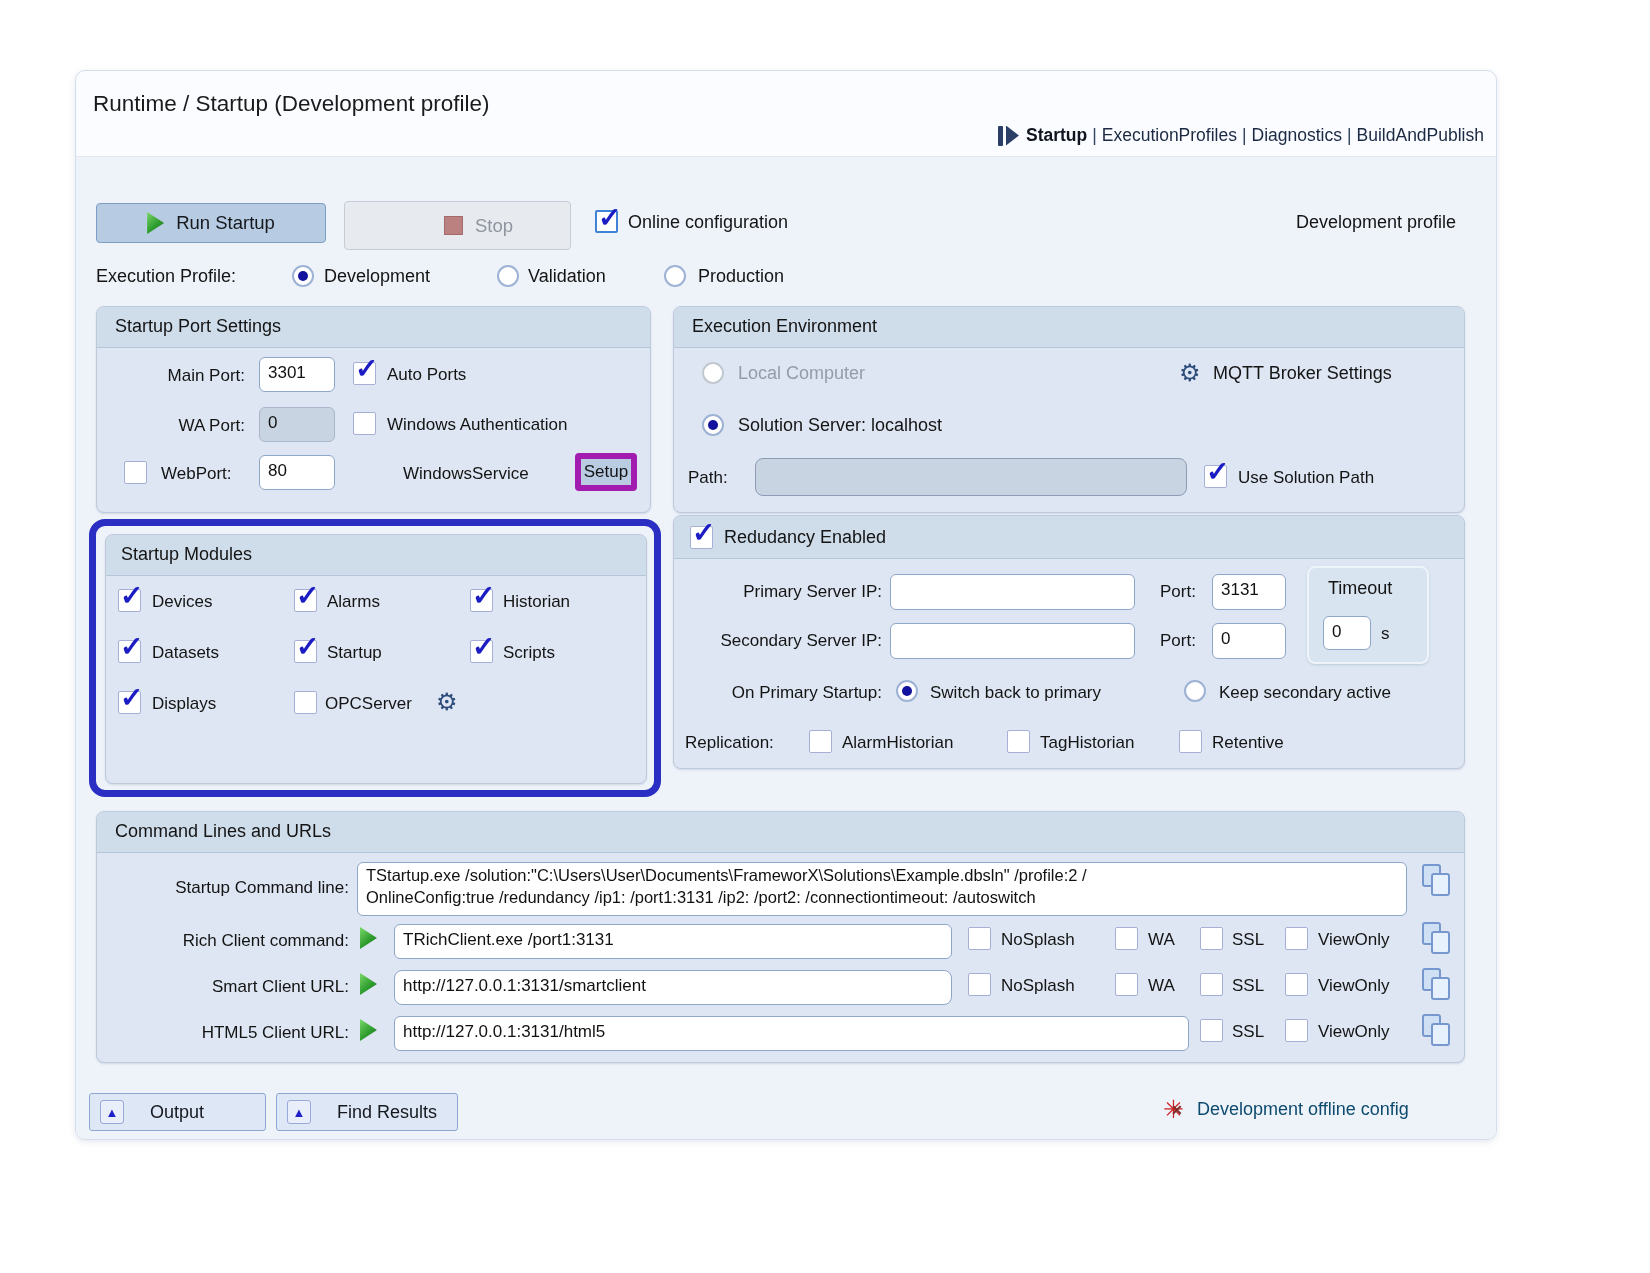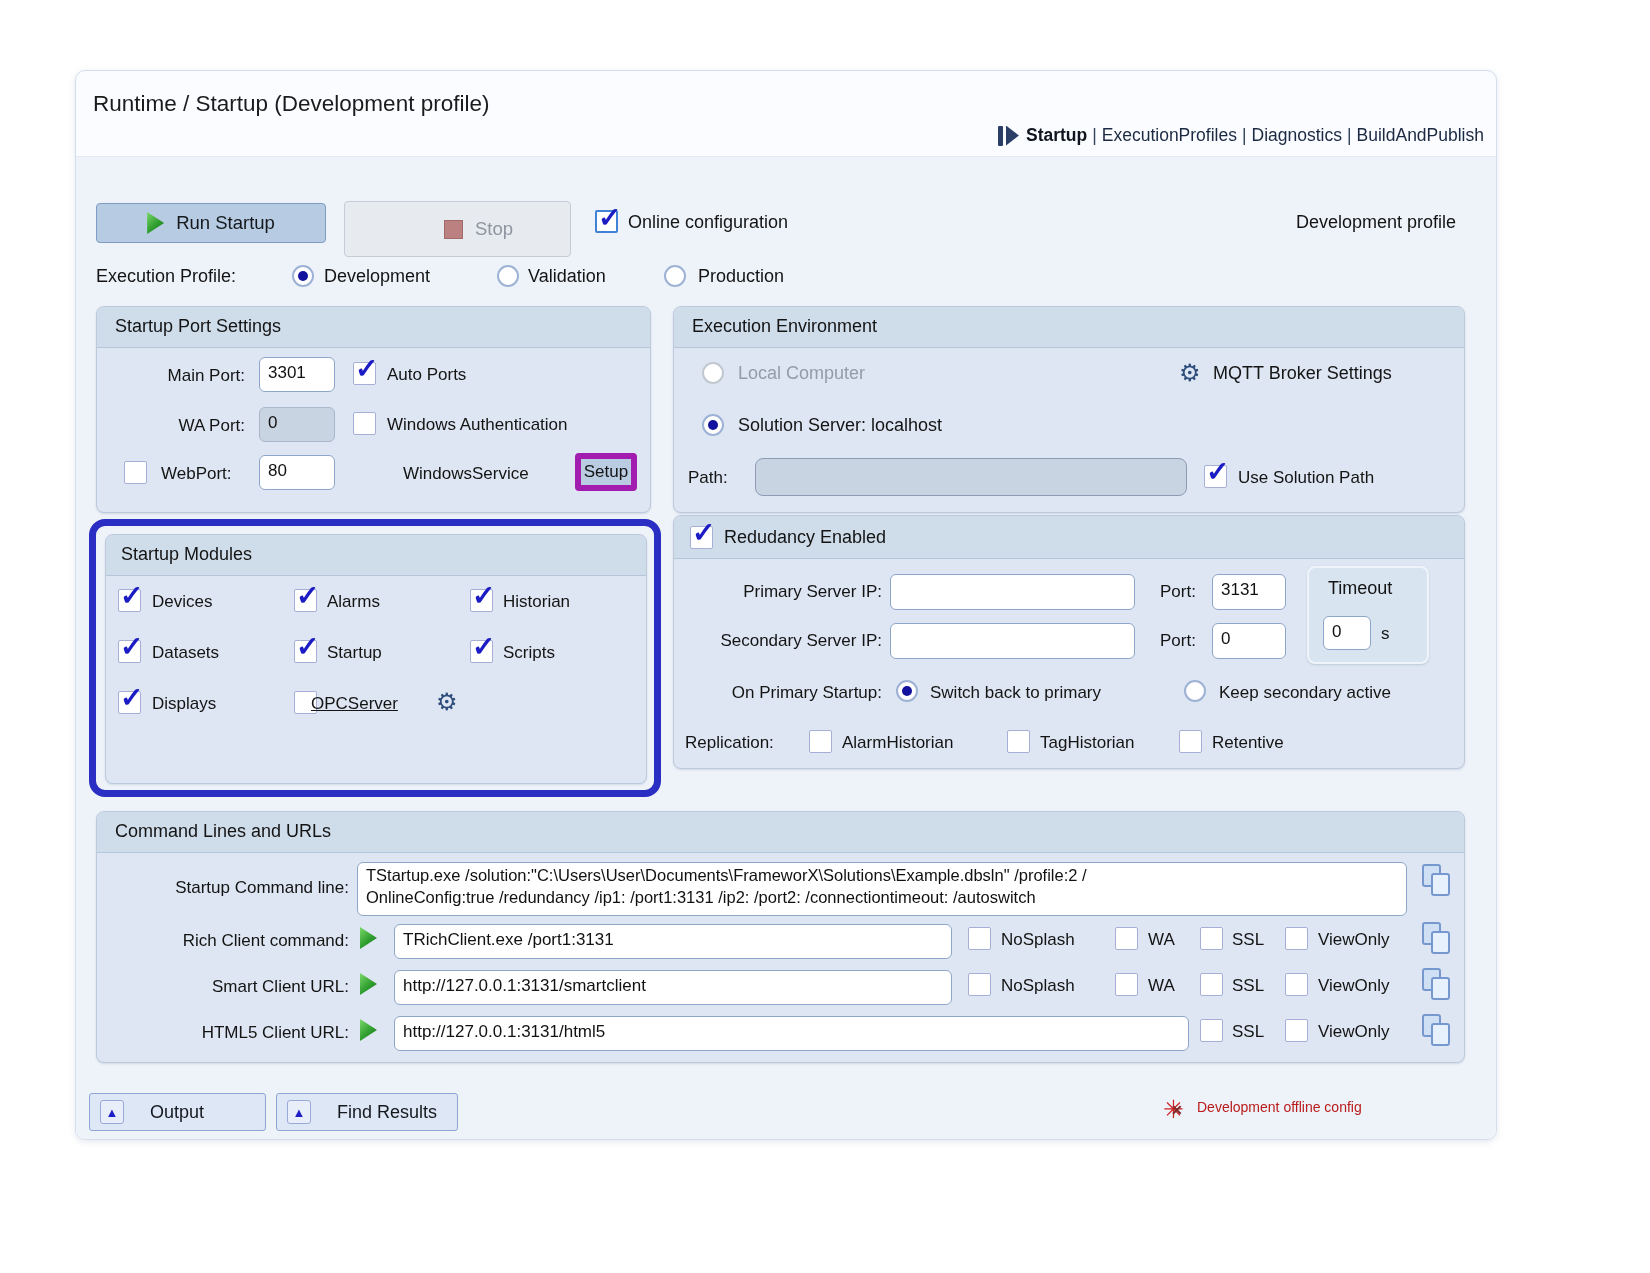--- a/index.html
+++ b/index.html
@@ -54,21 +54,21 @@
   .copy::before{content:"";position:absolute;left:0;top:0;width:15px;height:19px;background:#cfe0f5;border:2px solid #7698ce;border-radius:3px;}
   .copy::after{content:"";position:absolute;left:9px;top:9px;width:15px;height:19px;background:#e7f1fd;border:2px solid #7698ce;border-radius:3px;}
   .arrowbox{width:24px;height:24px;background:#e8eefa;border:1px solid #9aa9d8;border-radius:3px;display:flex;align-items:center;justify-content:center;box-sizing:border-box;}
   .tri-up{color:#2020c8;font-size:13px;line-height:1;}
   .hl-outline{position:absolute;border:7px solid #2a2ec2;border-radius:16px;box-sizing:border-box;}
   .timeout-box{position:absolute;background:#d9e4f1;border:2px solid #eff4fa;border-radius:8px;box-shadow:0 1px 2px rgba(120,140,170,.3);}
   .cmdline{white-space:pre-wrap;overflow:hidden;font-size:16.5px;line-height:1.35;}
   .offline-ic{position:absolute;width:28px;height:28px;}
   .offline-ic::before{content:"\2733";position:absolute;left:0;top:-2px;font-size:25px;color:#cf2222;}
   .offline-ic::after{content:"\2715";position:absolute;left:8px;top:5px;font-size:14px;font-weight:bold;color:#7d2a2a;}
-  .offline-lbl{position:absolute;font-size:14px;color:#b91c1c;white-space:nowrap;}
+  .offline-lbl{position:absolute;font-size:18px;color:#0c4a6e;white-space:nowrap;}
 </style>
 </head>
 <body>
 
 <div class="card">
   <div class="card-main"></div>
 
   <div class="title">Runtime / Startup (Development profile)</div>
 
   <div class="nav">
@@ -82,21 +82,21 @@
     <span class="nav-sep">|</span>
     <span class="nav-item">Diagnostics</span>
     <span class="nav-sep">|</span>
     <span class="nav-item">BuildAndPublish</span>
   </div>
 
   <div class="btn primary" style="left:20px;top:132px;width:230px;height:40px;">
     <span class="play"></span>
     <span>Run Startup</span>
   </div>
-  <div class="btn disabled" style="left:268px;top:130px;width:227px;height:56px;padding-left:42px;">
+  <div class="btn disabled" style="left:268px;top:130px;width:227px;height:49px;padding-left:42px;">
     <span class="stopsq"></span>
     <span>Stop</span>
   </div>
   <span class="cb checked bright" style="left:519px;top:139px;"></span>
   <span class="lbl big" style="left:552px;top:141px;">Online configuration</span>
   <span class="lbl big" style="right:40px;top:141px;">Development profile</span>
 
   <span class="lbl big" style="left:20px;top:195px;">Execution Profile:</span>
   <span class="radio sel" style="left:216px;top:194px;"></span>
   <span class="lbl big" style="left:248px;top:195px;">Development</span>
@@ -159,21 +159,21 @@
     <span class="cb checked" style="left:12px;top:105px;"></span>
     <span class="lbl" style="left:46px;top:108px;">Datasets</span>
     <span class="cb checked" style="left:188px;top:105px;"></span>
     <span class="lbl" style="left:221px;top:108px;">Startup</span>
     <span class="cb checked" style="left:364px;top:105px;"></span>
     <span class="lbl" style="left:397px;top:108px;">Scripts</span>
 
     <span class="cb checked" style="left:12px;top:156px;"></span>
     <span class="lbl" style="left:46px;top:159px;">Displays</span>
     <span class="cb" style="left:188px;top:156px;"></span>
-    <span class="lbl" style="left:205px;top:159px;text-decoration:underline;">OPCServer</span>
+    <span class="lbl" style="left:219px;top:159px;">OPCServer</span>
     <span class="gear" style="left:330px;top:155px;">⚙</span>
   </div>
 
   <div class="panel" style="left:597px;top:444px;width:790px;height:252px;">
     <div class="panel-h" style="height:42px;">
       <span class="cb checked" style="left:16px;top:10px;"></span>
       <span class="lbl big" style="left:50px;top:11px;">Redudancy Enabled</span>
     </div>
     <span class="lbl right" style="left:8px;top:66px;width:200px;">Primary Server IP:</span>
     <div class="inp" style="left:216px;top:58px;width:245px;height:36px;"></div>
@@ -224,21 +224,21 @@
     <span class="cb" style="left:1018px;top:115px;"></span>
     <span class="lbl" style="left:1051px;top:118px;">WA</span>
     <span class="cb" style="left:1103px;top:115px;"></span>
     <span class="lbl" style="left:1135px;top:118px;">SSL</span>
     <span class="cb" style="left:1188px;top:115px;"></span>
     <span class="lbl" style="left:1221px;top:118px;">ViewOnly</span>
     <span class="copy" style="left:1325px;top:110px;"></span>
 
     <span class="lbl right" style="left:10px;top:165px;width:242px;">Smart Client URL:</span>
     <span class="play abs-ic" style="left:263px;top:161px;"></span>
-    <div class="inp" style="left:297px;top:158px;width:558px;height:35px;">http://127.0.0.1:3131/smartclient</div>
+    <div class="inp" style="left:297px;top:158px;width:558px;height:35px;border-radius:8px;">http://127.0.0.1:3131/smartclient</div>
     <span class="cb" style="left:871px;top:161px;"></span>
     <span class="lbl" style="left:904px;top:164px;">NoSplash</span>
     <span class="cb" style="left:1018px;top:161px;"></span>
     <span class="lbl" style="left:1051px;top:164px;">WA</span>
     <span class="cb" style="left:1103px;top:161px;"></span>
     <span class="lbl" style="left:1135px;top:164px;">SSL</span>
     <span class="cb" style="left:1188px;top:161px;"></span>
     <span class="lbl" style="left:1221px;top:164px;">ViewOnly</span>
     <span class="copy" style="left:1325px;top:156px;"></span>
 

